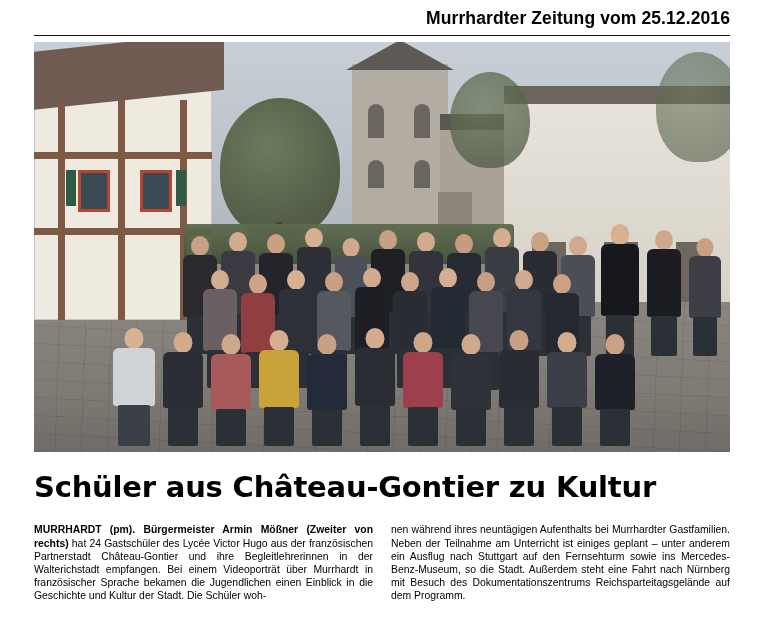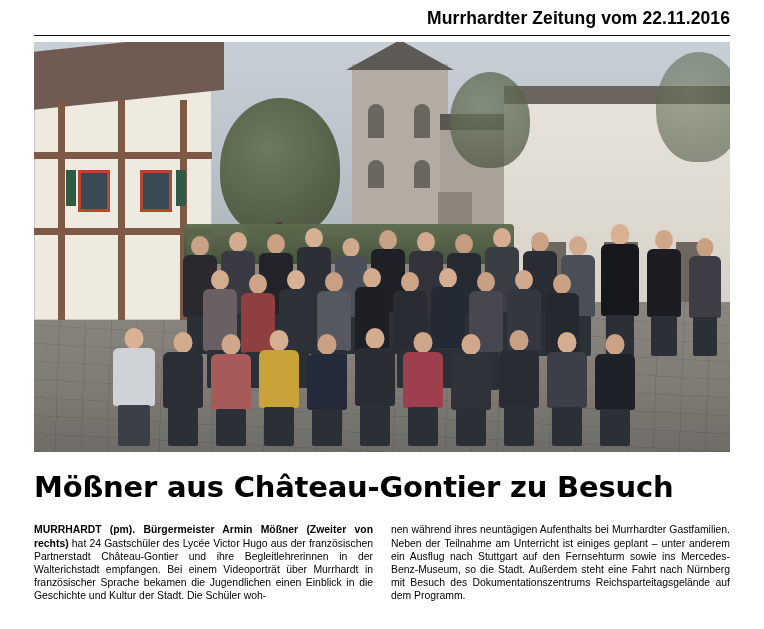--- a/index.html
+++ b/index.html
@@ -191,21 +191,21 @@
     text-align: right;
     margin-top: 1px;
   }
 </style>
 </head>
 <body>
 
 <div class="page">
 
   <div class="masthead">
-    <span>Murrhardter Zeitung vom 22.11.2016</span>
+    <span>Murrhardter Zeitung vom 25.12.2016</span>
   </div>
   <div class="rule"></div>
 
   <div class="photo-wrap">
     <div class="photo">
       <div class="sky"></div>
       <div class="ground"></div>
       <div class="paving"></div>
 
       <div class="church-tower">
@@ -420,21 +420,21 @@
         <div class="legs" style="top:75px;width:30px;height:39px"></div>
       </div>
       <div class="person" style="left:560px;top:292px;width:42px;height:112px">
         <div class="head" style="top:0;width:19px;height:21px;background:#cba285"></div>
         <div class="body" style="top:20px;width:40px;height:56px;background:#1f2128"></div>
         <div class="legs" style="top:75px;width:30px;height:37px"></div>
       </div>
     </div>
   </div>
 
-  <h1 class="headline">Mößner aus Château-Gontier zu Besuch</h1>
+  <h1 class="headline">Schüler aus Château-Gontier zu Kultur</h1>
 
   <div class="cols">
     <div class="col">
       <p><span class="lead">MURRHARDT (pm). Bürgermeister Armin Mößner (Zweiter von rechts)</span><span> hat 24 Gastschüler des Lycée Victor Hugo aus der französischen Partnerstadt Château-Gontier und ihre Begleitlehrerinnen in der Walterichstadt empfangen. Bei einem Videoporträt über Murrhardt in französischer Sprache bekamen die Jugendlichen einen Einblick in die Geschichte und Kultur der Stadt. Die Schüler woh-</span></p>
     </div>
     <div class="col">
       <p><span>nen während ihres neuntägigen Aufenthalts bei Murrhardter Gastfamilien. Neben der Teilnahme am Unterricht ist einiges geplant – unter anderem ein Ausflug nach Stuttgart auf den Fernsehturm sowie ins Mercedes-Benz-Museum, so die Stadt. Außerdem steht eine Fahrt nach Nürnberg mit Besuch des Dokumentationszentrums Reichsparteitagsgelände auf dem Programm.</span></p>
     </div>
   </div>
 

